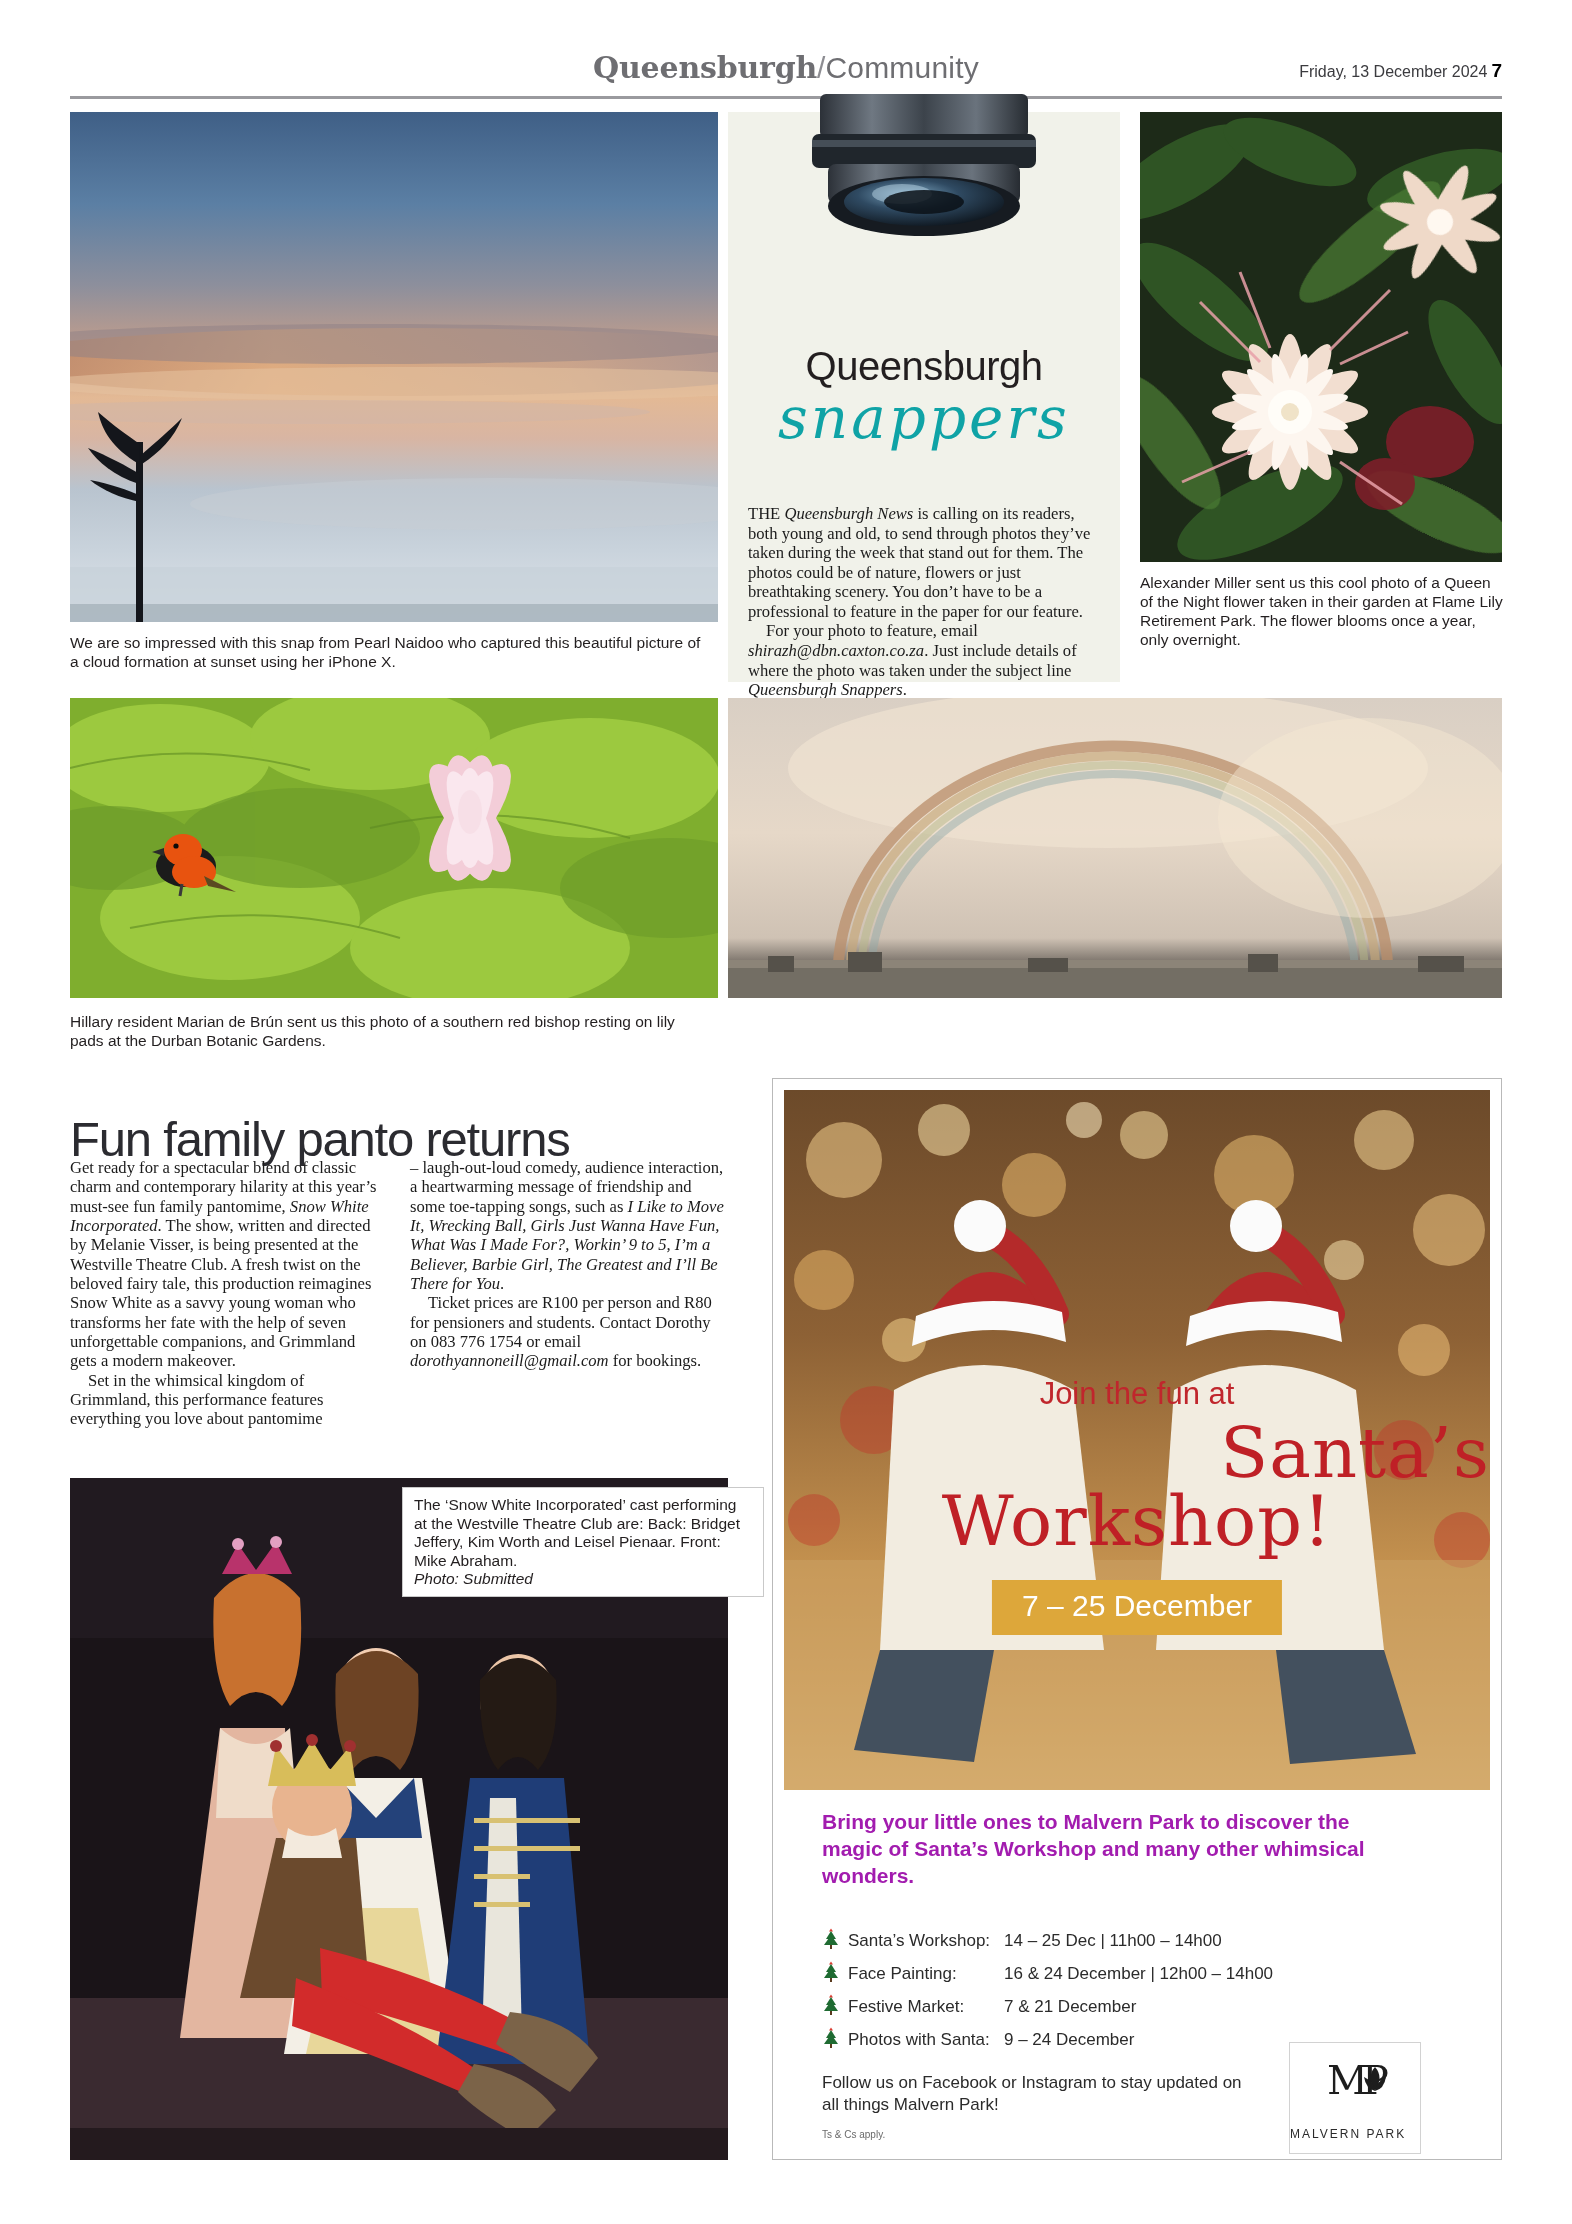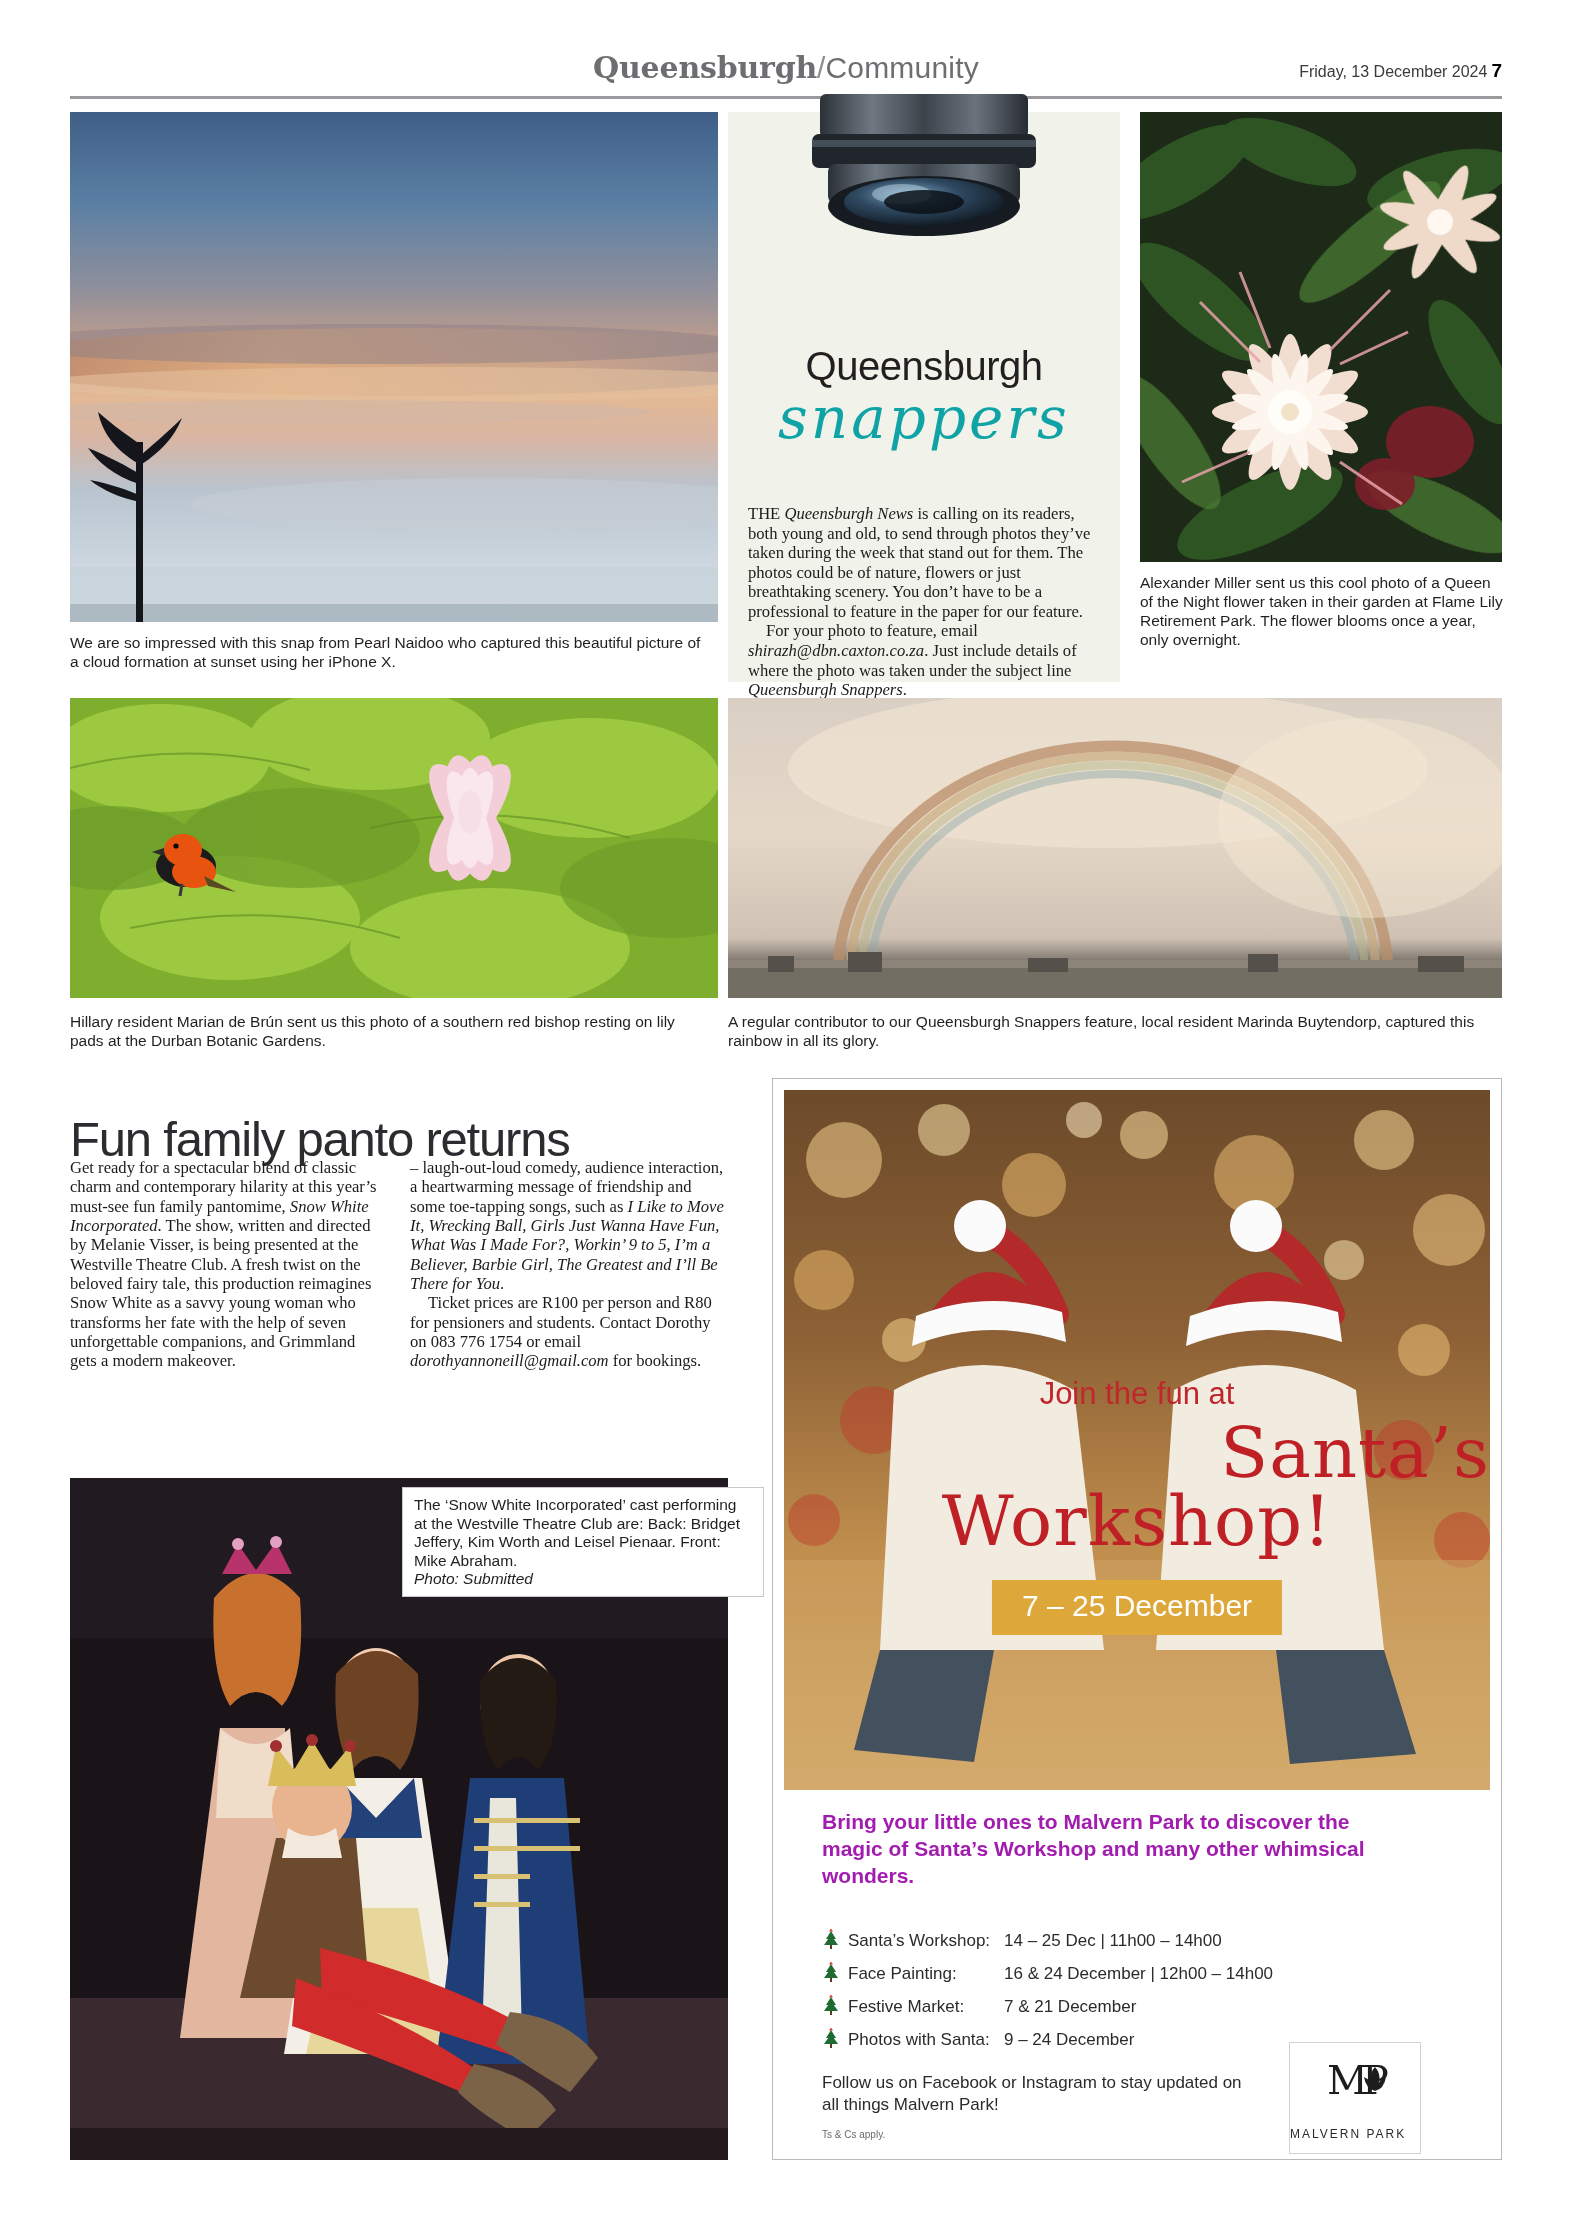--- a/index.html
+++ b/index.html
@@ -295,26 +295,26 @@
       <rect y="270" width="774" height="30" fill="#6f6a60" opacity=".85"></rect>
       <g fill="#55514a">
         <rect x="40" y="258" width="26" height="16"></rect>
         <rect x="120" y="254" width="34" height="20"></rect>
         <rect x="300" y="260" width="40" height="14"></rect>
         <rect x="520" y="256" width="30" height="18"></rect>
         <rect x="690" y="258" width="46" height="16"></rect>
       </g>
     </svg>
   </div>
-  <div class="cap" style="left:728px;top:1013px;width:786px;">A regular contributor to our Queensburgh Snappers feature, local resident Marinda Buytendorp, captured this rainbow in all its glory.</div>
 
   <h1 class="headline">Fun family panto returns</h1>
 
   <div class="story-col" style="left:70px;top:1158px;width:312px;">
     <p>Get ready for a spectacular blend of classic charm and contemporary hilarity at this year’s must-see fun family pantomime, <i>Snow White Incorporated</i>. The show, written and directed by Melanie Visser, is being presented at the Westville Theatre Club. A fresh twist on the beloved fairy tale, this production reimagines Snow White as a savvy young woman who transforms her fate with the help of seven unforgettable companions, and Grimmland gets a modern makeover.</p>
+    <p>Set in the whimsical kingdom of Grimmland, this performance features everything you love about pantomime</p>
   </div>
   <div class="story-col" style="left:410px;top:1158px;width:318px;">
     <p>– laugh-out-loud comedy, audience interaction, a heartwarming message of friendship and some toe-tapping songs, such as <i>I Like to Move It, Wrecking Ball, Girls Just Wanna Have Fun, What Was I Made For?, Workin’ 9 to 5, I’m a Believer, Barbie Girl, The Greatest and I’ll Be There for You</i>.</p>
     <p>Ticket prices are R100 per person and R80 for pensioners and students. Contact Dorothy on 083 776 1754 or email <i>dorothyannoneill@gmail.com</i> for bookings.</p>
   </div>
 
   <div class="photo" style="left:70px;top:1478px;width:658px;height:682px;">
     <svg width="658" height="682" viewBox="0 0 658 682" preserveAspectRatio="none">
       <rect width="658" height="682" fill="#1a1418"></rect>
       <rect y="0" width="658" height="160" fill="#211a20"></rect>

